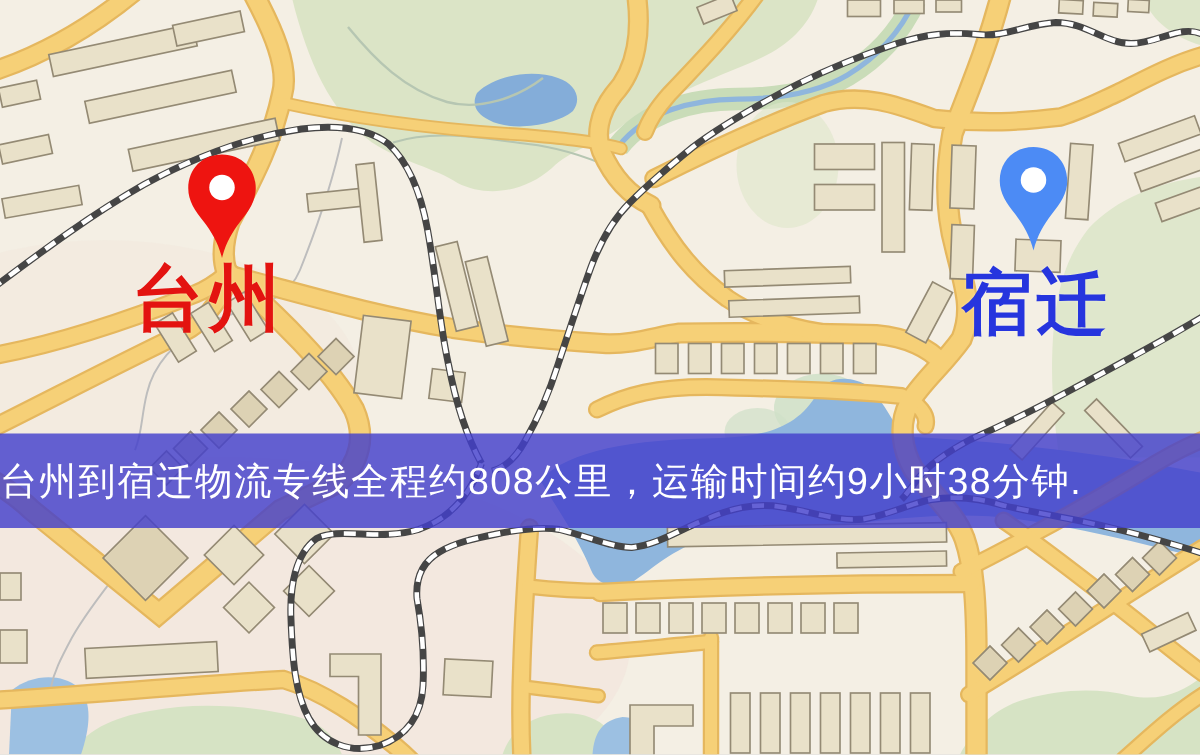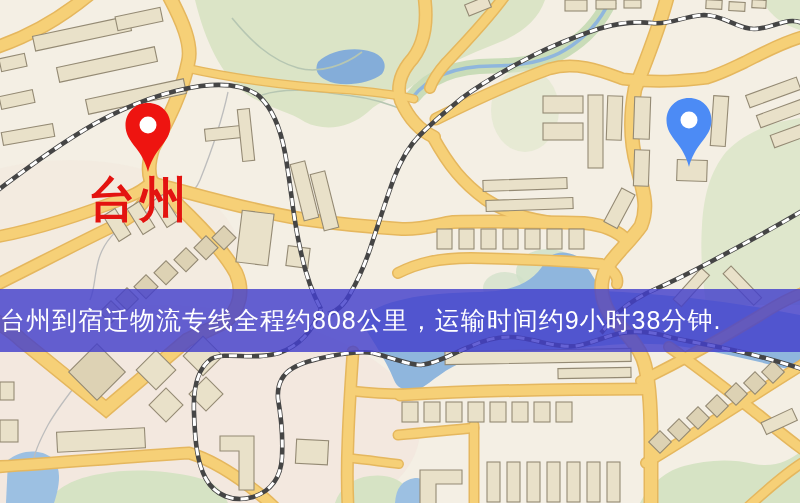--- a/index.html
+++ b/index.html
@@ -254,18 +254,19 @@
   </svg>
 </div>
 <div class="map-label origin">台州</div>
 
 <div class="pin" style="left:665px;top:97px;">
   <svg width="48" height="72" viewBox="0 0 48 72">
     <path d="M24 1 C11 1 1.5 10.5 1.5 23.5 C1.5 32 6 38.5 12 46 C17 52.5 21.5 60 24 70 C26.5 60 31 52.5 36 46 C42 38.5 46.5 32 46.5 23.5 C46.5 10.5 37 1 24 1 Z" fill="#4c8bf5"></path>
     <circle cx="24" cy="23" r="8.5" fill="#ffffff"></circle>
   </svg>
 </div>
+<div class="map-label destination">宿迁</div>
 
 <div class="banner">
   <span>台州到宿迁物流专线全程约808公里，运输时间约9小时38分钟.</span>
 </div>
 
 </div>
 
 </body></html>

